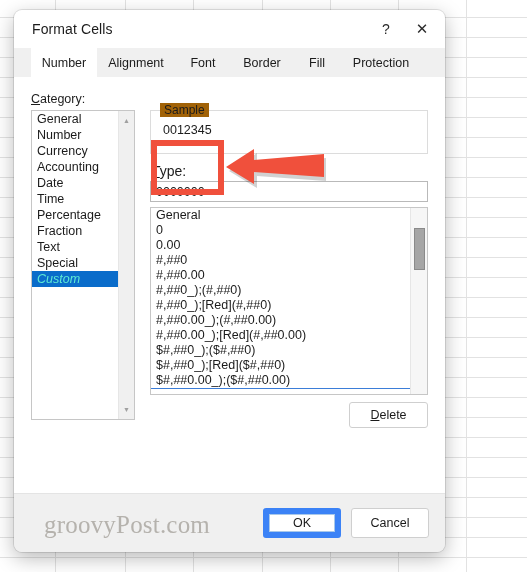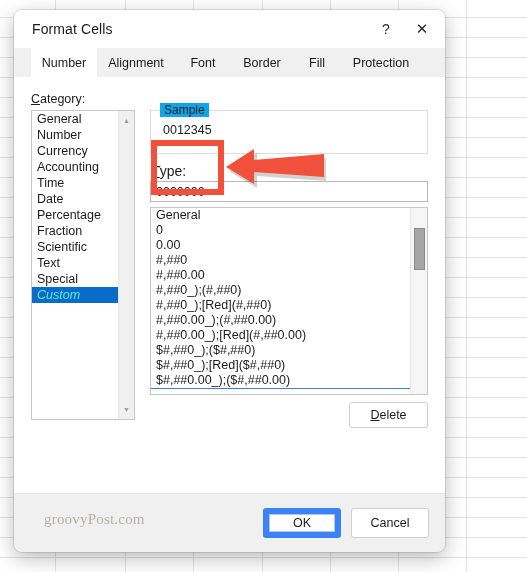--- a/index.html
+++ b/index.html
@@ -130,21 +130,21 @@
   }
 
   
   #sample-box {
     position: absolute; left: 0; top: 0; right: 0; height: 44px;
     border: 1px solid #dcdcdc;
     box-sizing: border-box;
   }
   #sample-legend {
     position: absolute; left: 9px; top: -8px;
-    background: #0ea5e9;
+    background: #a16207;
     padding: 0 4px;
     font-size: 12px; color: #1b1b1b;
   }
   #sample-value {
     position: absolute; left: 12px; top: 12px;
     font-size: 12.5px; color: #1b1b1b;
   }
 
   
   #type-label {
@@ -221,21 +221,21 @@
   
   #footer {
     position: absolute; left: 0; right: 0; bottom: 0; height: 58px;
     background: #f0f0f0;
     border-top: 1px solid #e4e4e4;
     border-radius: 0 0 8px 8px;
   }
   #watermark {
     position: absolute; left: 30px; top: 17px;
     font-family: "Liberation Serif", serif;
-    font-size: 15px; color: #b5b2ad;
+    font-size: 25px; color: #b5b2ad;
     letter-spacing: 0.2px;
   }
   .footbtn {
     position: absolute; top: 14px;
     height: 30px; width: 78px;
     background: #ffffff;
     border: 1px solid #cfcfcf;
     border-radius: 3px;
     display: flex; align-items: center; justify-content: center;
     font-size: 12.5px; color: #1b1b1b;
@@ -322,25 +322,24 @@
   <div id="panel">
 
     <div id="category-label"><u>C</u>ategory:</div>
 
     <div id="category-list">
       <div id="cat-items">
           <div class="cat-item">General</div>
           <div class="cat-item">Number</div>
           <div class="cat-item">Currency</div>
           <div class="cat-item">Accounting</div>
+          <div class="cat-item">Date</div>
           <div class="cat-item">Time</div>
-          <div class="cat-item">Date</div>
           <div class="cat-item">Percentage</div>
           <div class="cat-item">Fraction</div>
-          <div class="cat-item">Scientific</div>
           <div class="cat-item">Text</div>
           <div class="cat-item">Special</div>
           <div class="cat-item selected">Custom</div>
         </div>
       <div id="cat-scroll">
         <div class="arrowbtn up">▲</div>
         <div class="arrowbtn down">▼</div>
       </div>
     </div>
 

